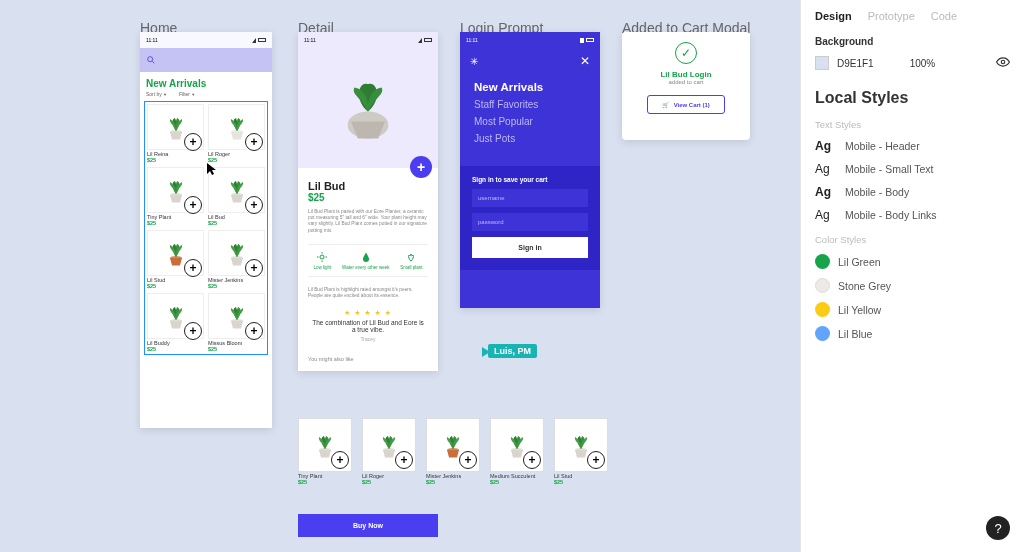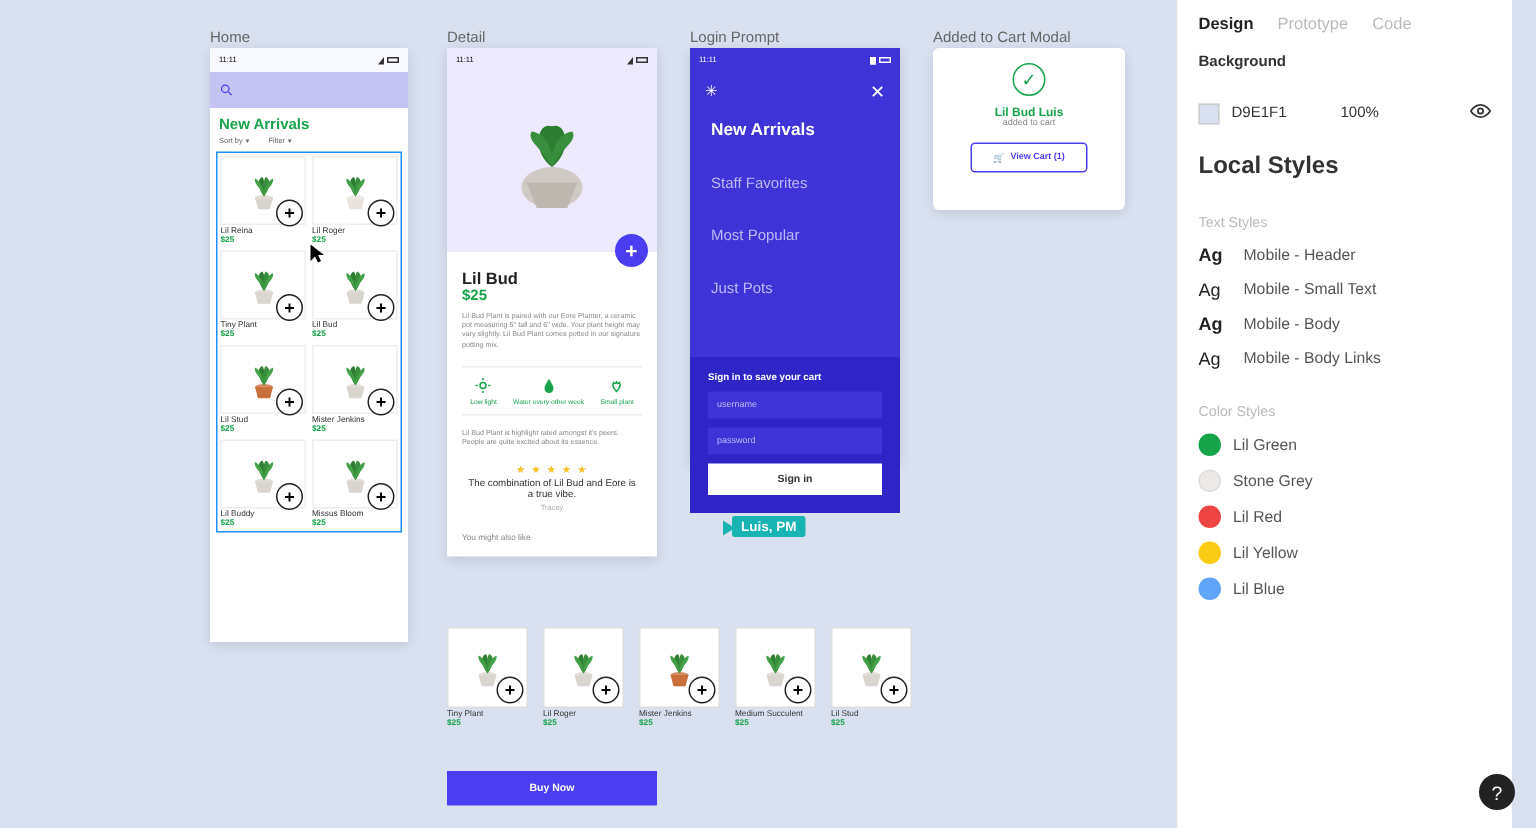--- a/index.html
+++ b/index.html
@@ -1,18 +1,18 @@
 <!DOCTYPE html>
 <html><head>
 <meta charset="utf-8">
 <style>
   * { box-sizing: border-box; margin: 0; padding: 0; }
   body { font-family: -apple-system, Helvetica, Arial, sans-serif; background: #d9e1f1; width: 1024px; height: 552px; overflow: hidden; position: relative; }
   .canvas { position: absolute; left: 0; top: 0; width: 800px; height: 552px; }
-  .frame-label { position: absolute; font-size: 10px; color: #666; }
+  .frame-label { position: absolute; font-size: 14px; color: #666; }
   .frame { position: absolute; background: #fff; box-shadow: 0 2px 8px rgba(0,0,0,.12); }
   
   .home { left: 140px; top: 32px; width: 132px; height: 396px; }
   .status-bar { height: 16px; background: #f8f8ff; display:flex; justify-content:space-between; align-items:center; padding:0 6px; font-size:5px; }
   .status-bar .right { display:flex; gap:2px; }
   .triangle { width:0; height:0; border-left:4px solid transparent; border-right:0; border-bottom:5px solid #333; }
   .battery { width:8px; height:4px; border:1px solid #333; position:relative; }
   .home .header { background:#c5c3f4; height:24px; display:flex; align-items:center; padding:0 6px; }
   .home .header svg { width:10px; height:10px; }
   .section-title { color:#16a34a; font-weight:700; font-size:10px; padding:6px 6px 2px; }
@@ -52,47 +52,47 @@
   .rec-thumb .add-circ { right:2px; bottom:2px; }
   
   .login { left:460px; top:32px; width:140px; height:276px; background:#3d33d6; color:#fff; }
   .login .status-bar { background:#3d33d6; color:#fff; }
   .login .status-bar .right div { border-color:#fff; border-bottom-color:#fff; }
   .login-top { display:flex; justify-content:space-between; align-items:center; padding:6px 10px 0; }
   .burst { font-size:10px; }
   .close-x { font-size:12px; cursor:pointer; }
   .login-links { padding:8px 14px 16px; }
   .login-links .lnk { font-size:11.5px; font-weight:600; margin:5px 0; }
-  .login-links .lnk.dim { color:#bdb8f4; font-weight:500; font-size:10px; margin:24px 0; }
+  .login-links .lnk.dim { color:#bdb8f4; font-weight:500; font-size:10px; margin:6px 0; }
   .signin-block { background:#2f25c7; padding:10px 12px 12px; }
   .signin-title { font-size:6.5px; font-weight:600; margin-bottom:6px; }
   .login-input { background:#3d33d6; color:#bdb8f4; font-size:6px; padding:6px 6px; margin-bottom:6px; }
   .signin-btn { background:#fff; color:#333; text-align:center; font-size:7px; font-weight:600; padding:7px 0; margin-top:4px; }
   
   .cart-modal { left:622px; top:32px; width:128px; height:108px; background:#fff; border-radius:4px; display:flex; flex-direction:column; align-items:center; padding:10px; }
   .check-circ { width:22px; height:22px; border:1.5px solid #16a34a; border-radius:50%; display:flex; align-items:center; justify-content:center; color:#16a34a; font-size:12px; }
   .cart-name { font-size:8px; font-weight:700; color:#16a34a; margin-top:6px; }
   .cart-sub { font-size:6px; color:#888; }
   .viewcart-btn { border:1px solid #4b3df0; color:#4b3df0; font-size:6px; font-weight:600; padding:5px 14px; margin-top:10px; border-radius:3px; display:flex; align-items:center; gap:4px; }
   
   .cursor-arrow { position:absolute; left:206px; top:162px; width:12px; height:14px; }
   .collab-cursor { position:absolute; font-size:9px; font-weight:600; }
   .collab-cursor .ptr { width:0; height:0; border-left:8px solid; border-top:5px solid transparent; border-bottom:5px solid transparent; display:inline-block; vertical-align:middle; }
   .collab-cursor .tag { display:inline-block; padding:2px 6px; border-radius:2px; color:#fff; margin-left:-2px; }
   
-  .panel { position:absolute; right:16px; top:0; width:224px; height:552px; background:#fff; border-left:1px solid #e5e5e5; padding:10px 14px; font-size:11px; color:#333; overflow:hidden; }
+  .panel { position:absolute; right:0; top:0; width:224px; height:552px; background:#fff; border-left:1px solid #e5e5e5; padding:10px 14px; font-size:11px; color:#333; overflow:hidden; }
   .tabs { display:flex; gap:16px; font-size:11px; margin-bottom:14px; }
   .tabs span { color:#bbb; cursor:pointer; }
   .tabs span.active { color:#222; font-weight:700; }
-  .panel-label { font-size:10px; font-weight:700; margin-bottom:20px; }
+  .panel-label { font-size:10px; font-weight:700; margin-bottom:8px; }
   .bg-row { display:flex; align-items:center; gap:8px; font-size:10px; margin-bottom:18px; }
   .swatch-sq { width:14px; height:14px; background:#d9e1f1; border:1px solid #ccc; }
   .eye { margin-left:auto; }
   .section-h { font-size:16px; font-weight:700; margin:8px 0 10px; }
-  .sub-h { font-size:9.5px; color:#bbb; margin:23px 0 6px; }
+  .sub-h { font-size:9.5px; color:#bbb; margin:12px 0 6px; }
   .style-row { display:flex; align-items:center; gap:8px; font-size:10.5px; color:#555; margin:9px 0; cursor:pointer; }
   .ag { font-weight:700; color:#222; font-size:12px; width:22px; }
   .ag.light { font-weight:400; }
   .ag.med { font-weight:600; }
   .color-dot { width:15px; height:15px; border-radius:50%; }
   .help-btn { position:absolute; right:14px; bottom:12px; width:24px; height:24px; border-radius:50%; background:#222; color:#fff; display:flex; align-items:center; justify-content:center; font-size:13px; }
 </style>
 </head>
 <body>
 
@@ -403,21 +403,21 @@
     <div class="signin-block">
       <div class="signin-title">Sign in to save your cart</div>
       <div class="login-input">username</div>
       <div class="login-input">password</div>
       <div class="signin-btn">Sign in</div>
     </div>
   </div>
 
   <div class="frame cart-modal">
     <div class="check-circ">✓</div>
-    <div class="cart-name">Lil Bud Luis</div>
+    <div class="cart-name">Lil Bud Login</div>
     <div class="cart-sub">added to cart</div>
     <div class="viewcart-btn">
       <span>🛒</span>
       <span>View Cart (1)</span>
     </div>
   </div>
 
   <svg class="cursor-arrow" viewBox="0 0 12 14">
       <path d="M1 1 L1 12 L4 9 L6 13 L8 12 L6 8 L10 8 Z" fill="#000"></path>
     </svg>
@@ -474,24 +474,20 @@
   <div id="color-styles">
       <div class="style-row">
      <span class="color-dot" style="background:#16a34a; "></span>
      <span>Lil Green</span>
    </div>
       <div class="style-row">
      <span class="color-dot" style="background:#ece9e6; border:1px solid #ddd;"></span>
      <span>Stone Grey</span>
    </div>
       <div class="style-row">
-     <span class="color-dot" style="background:#ef4444; "></span>
-     <span>Lil Red</span>
-   </div>
-      <div class="style-row">
      <span class="color-dot" style="background:#facc15; "></span>
      <span>Lil Yellow</span>
    </div>
       <div class="style-row">
      <span class="color-dot" style="background:#60a5fa; "></span>
      <span>Lil Blue</span>
    </div>
     </div>
 </div>
 

